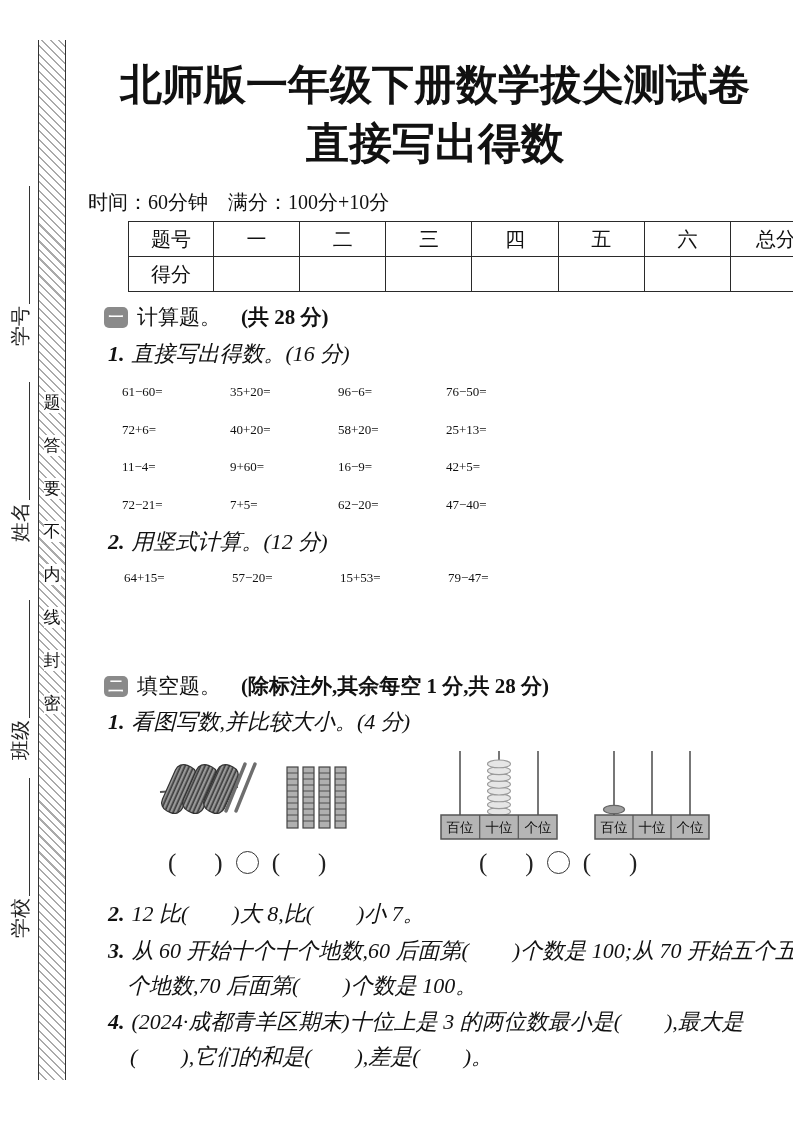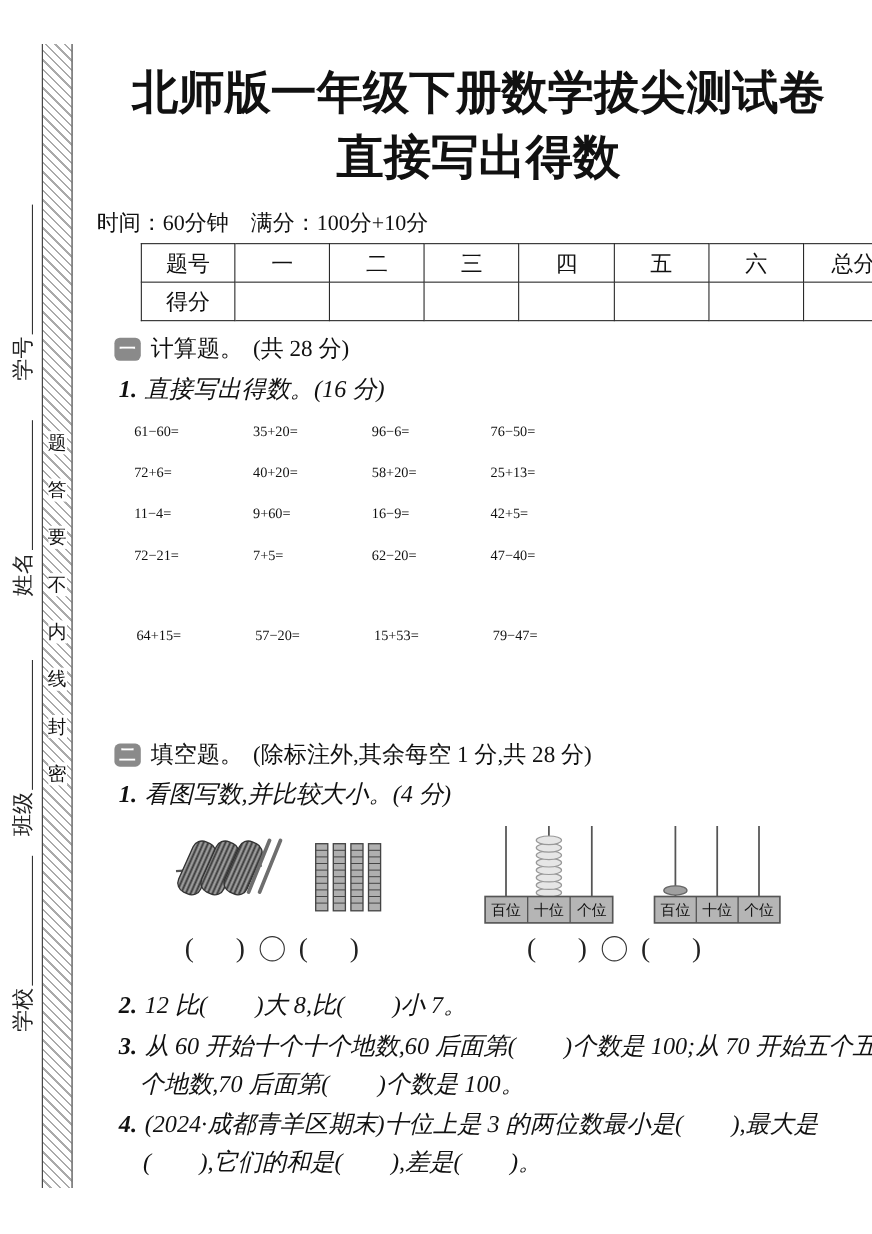--- a/index.html
+++ b/index.html
@@ -28,21 +28,21 @@
   
   table.score{position:absolute;left:88px;top:221px;width:694px;border-collapse:collapse;
     table-layout:fixed;border:1.8px solid #2a2a2a;margin-left:40px;}
   table.score td{border:1.2px solid #2a2a2a;height:34px;text-align:center;font-size:20px;padding:0;}
 
   
   .sec-head{position:absolute;display:flex;align-items:center;gap:9px;font-size:21px;white-space:nowrap;}
   .sec-icon{width:24px;height:21px;background:#8a8a8a;border-radius:5px;color:#fff;
     font-size:15px;font-weight:700;display:flex;align-items:center;justify-content:center;flex:0 0 auto;}
   .sec-title{font-weight:400;}
-  .sec-points{font-weight:400;}
+  .sec-points{font-weight:700;margin-left:11px;}
 
   .qline{position:absolute;font-size:22px;white-space:nowrap;line-height:26px;font-style:italic;}
   .qnum{font-weight:700;margin-right:7px;}
 
   .eq-grid{position:absolute;display:grid;grid-template-columns:repeat(4,108px);
     row-gap:13.5px;font-size:13px;line-height:24px;}
 
   
   .fig{position:absolute;}
   .compare{position:absolute;display:flex;align-items:center;font-size:25px;color:#222;line-height:1;}
@@ -136,20 +136,23 @@
     <span>11−4=</span>
     <span>9+60=</span>
     <span>16−9=</span>
     <span>42+5=</span>
     <span>72−21=</span>
     <span>7+5=</span>
     <span>62−20=</span>
     <span>47−40=</span>
   </div>
 
+  <div class="qline" style="left:108px;top:529px">
+    <span class="qnum">2.</span><span>用竖式计算。(12 分)</span>
+  </div>
 
   <div class="eq-grid" style="left:124px;top:566px">
     <span>64+15=</span>
     <span>57−20=</span>
     <span>15+53=</span>
     <span>79−47=</span>
   </div>
 
   <div class="sec-head" style="left:104px;top:672px">
     <span class="sec-icon">二</span>

